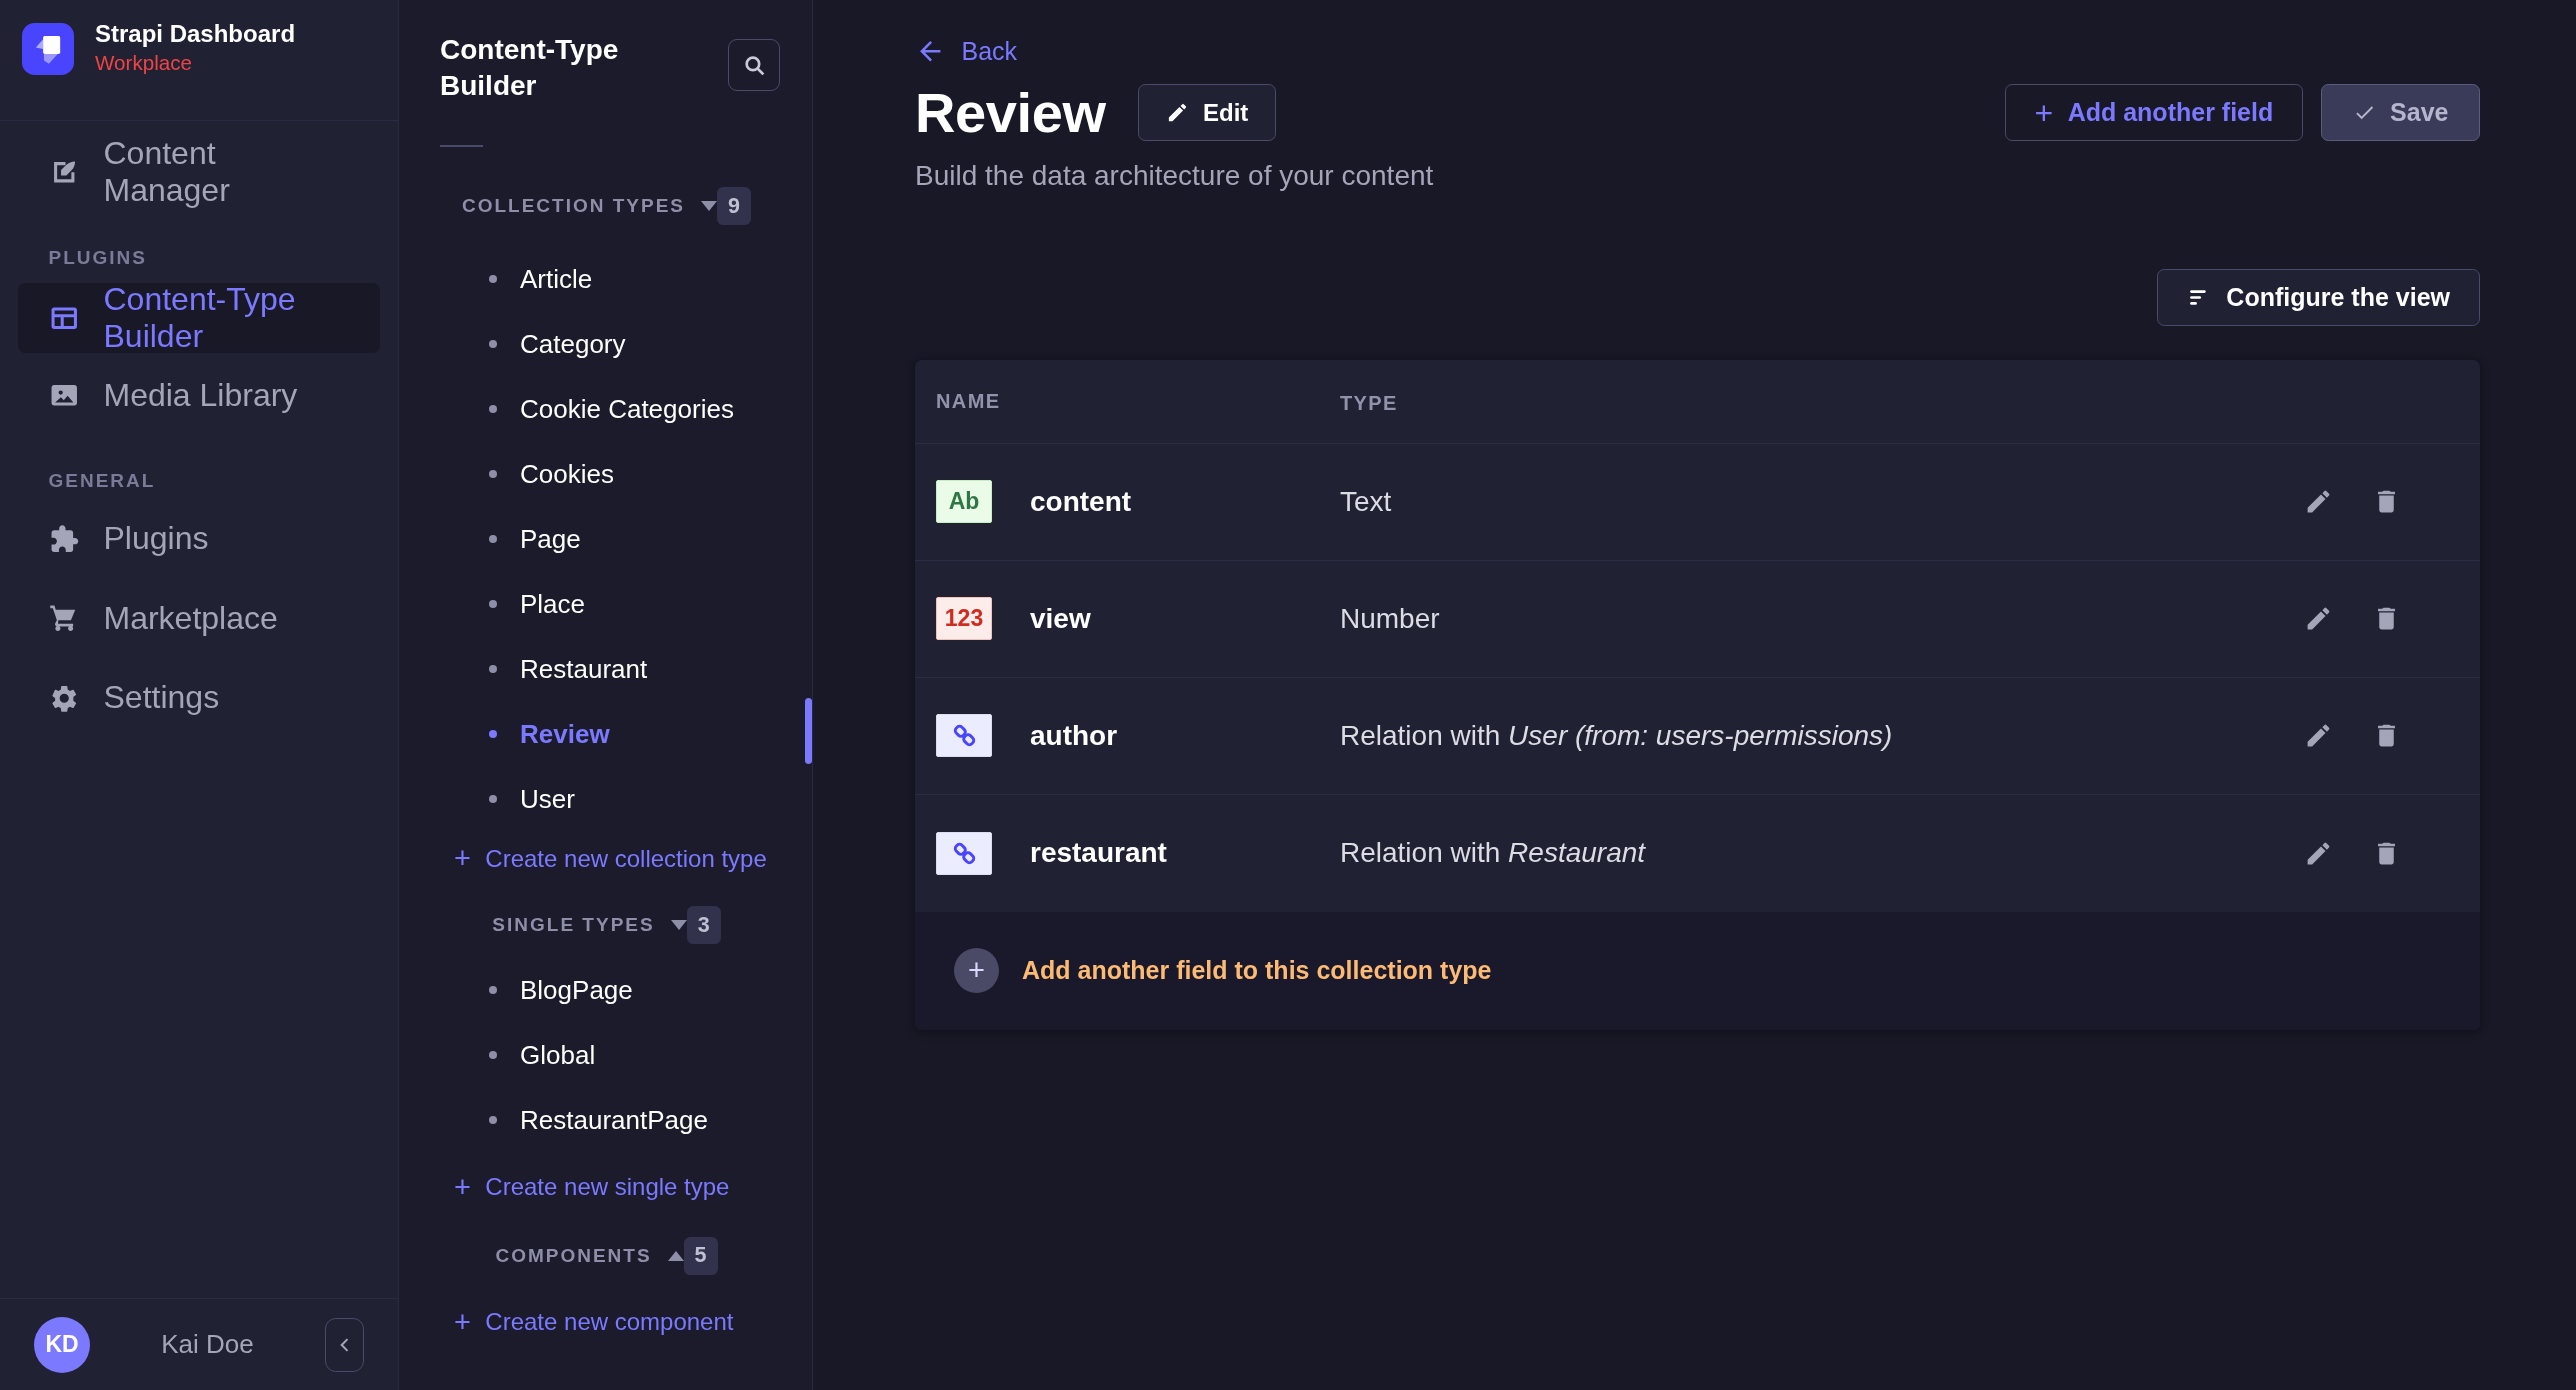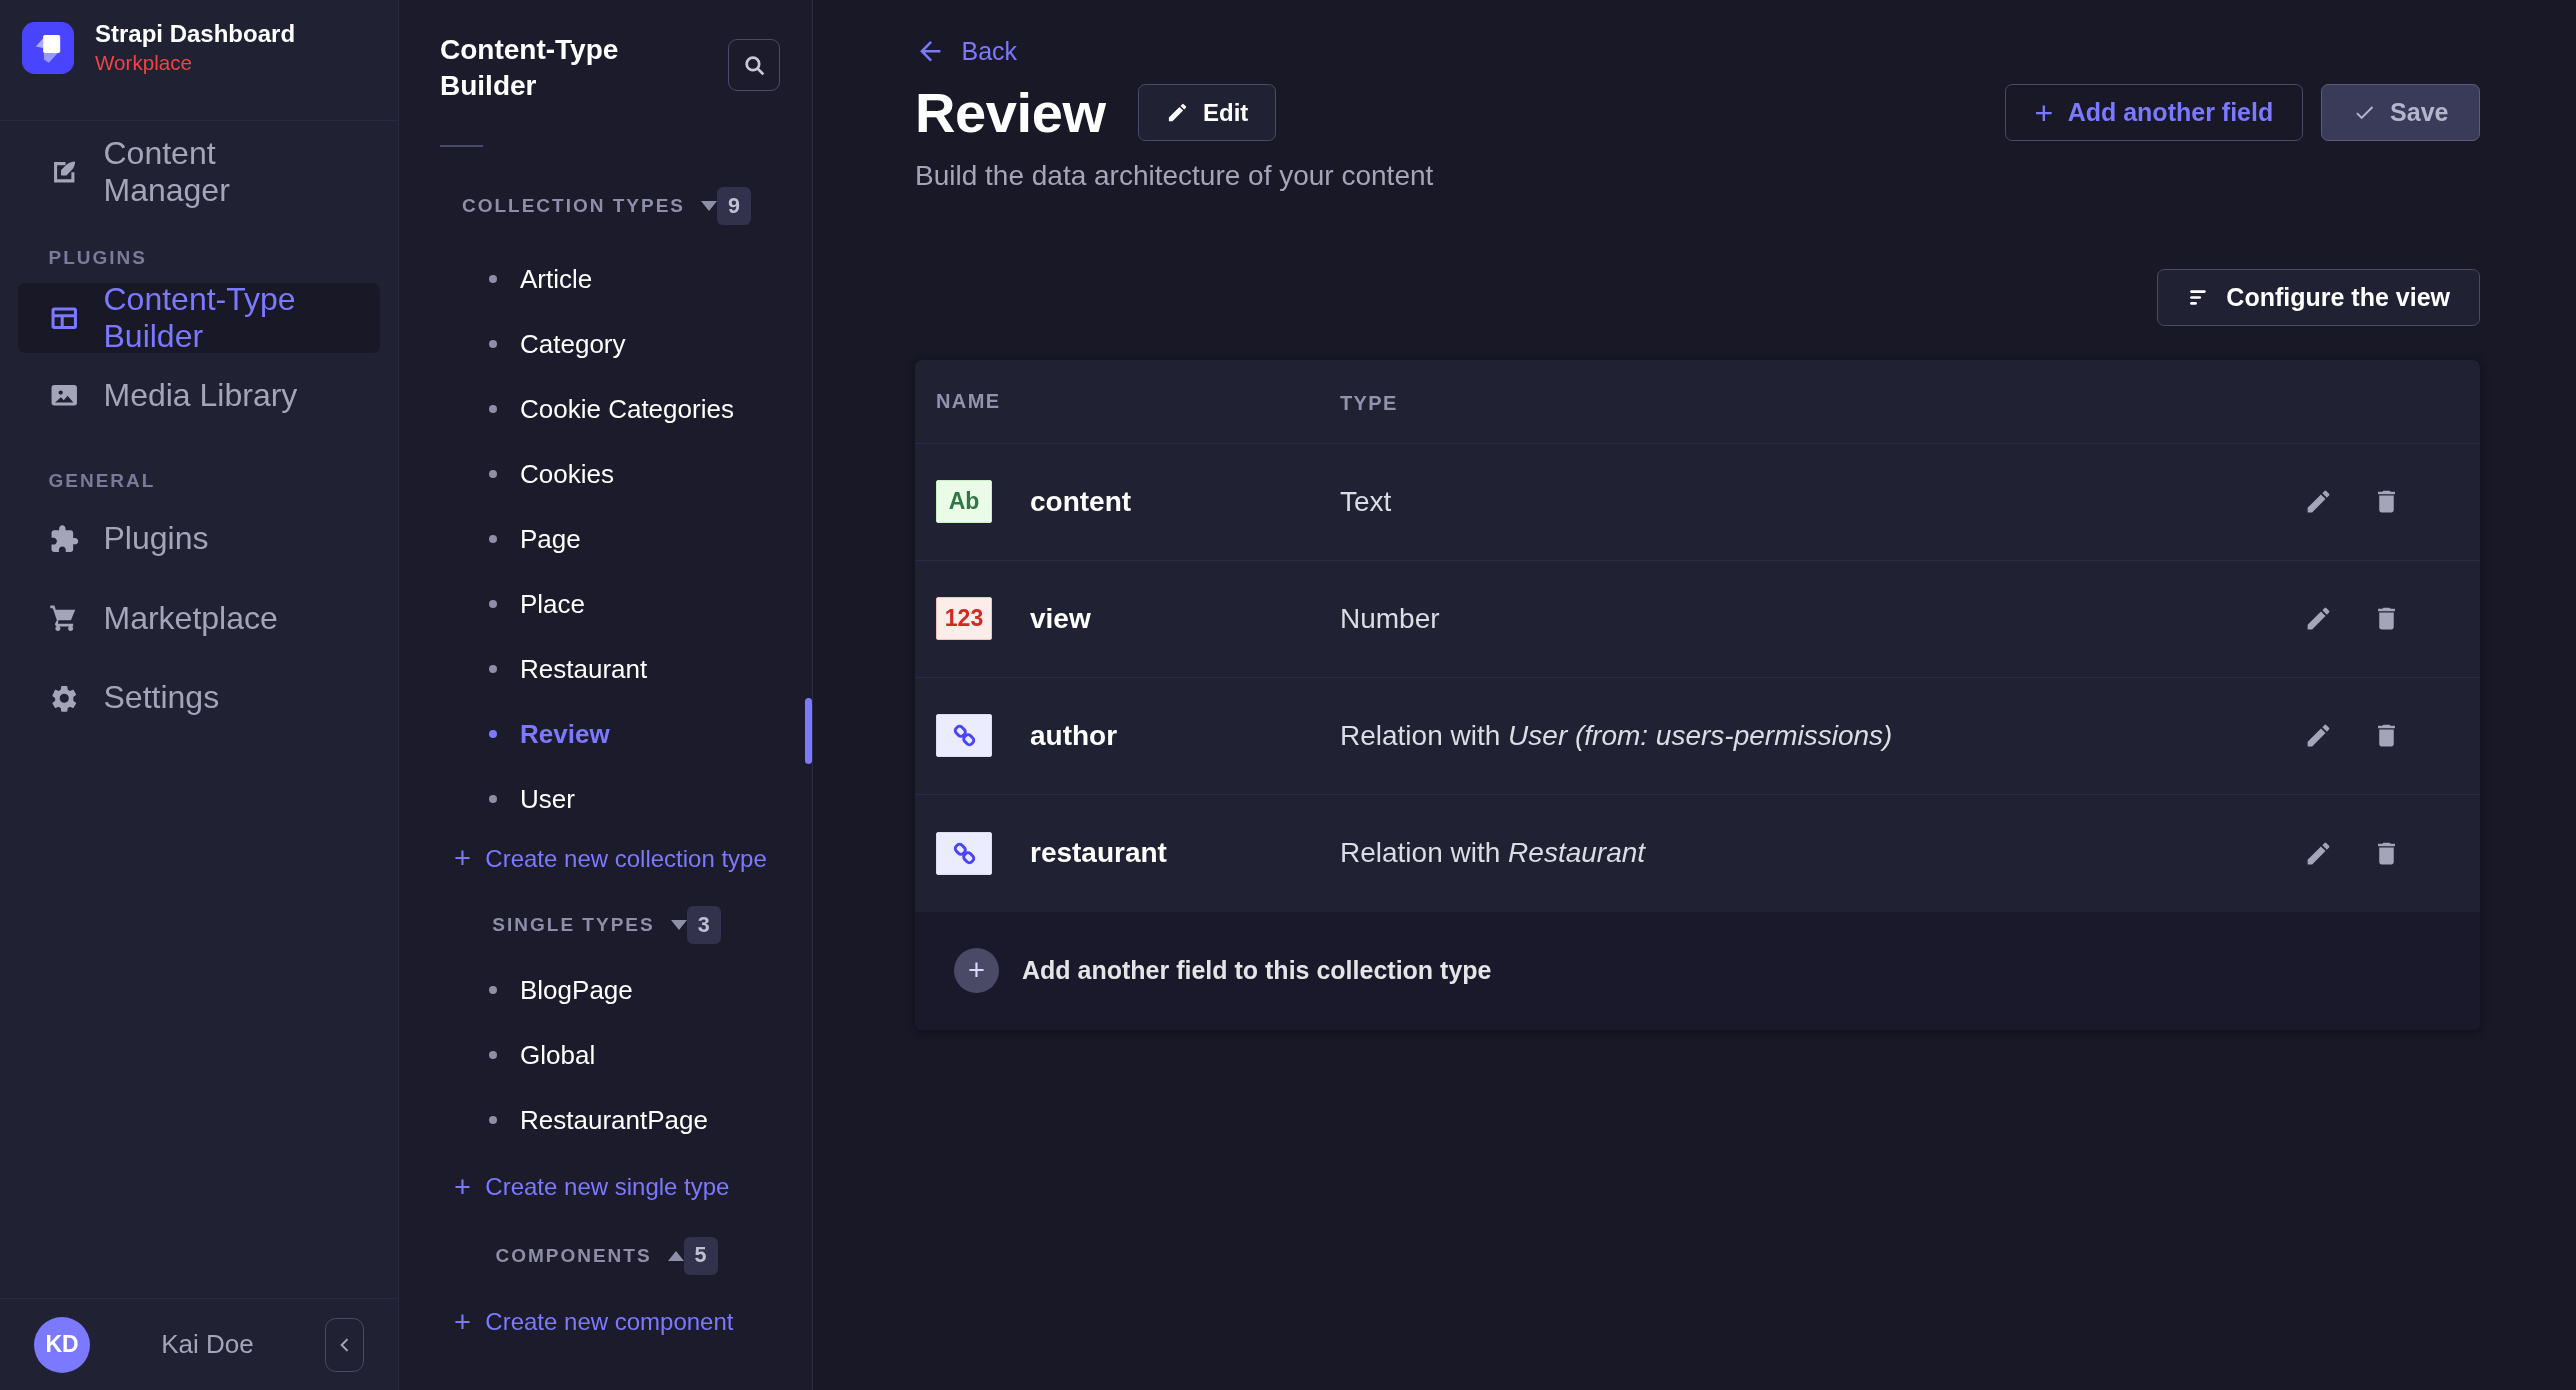--- a/index.html
+++ b/index.html
@@ -3,21 +3,21 @@
 <meta charset="utf-8">
 <style>
   * { margin:0; padding:0; box-sizing:border-box; }
   html,body { width:2576px; height:1390px; overflow:hidden; background:#181826;
     font-family:"Liberation Sans", sans-serif; -webkit-font-smoothing:antialiased; }
   .app { position:relative; width:2576px; height:1390px; background:#181826; overflow:hidden; }
 
   
   .sidebar { position:absolute; left:0; top:0; bottom:0; width:399px; background:#212134;
     border-right:0.9px solid #2a2a42; }
-  .brand { display:flex; align-items:center; gap:21.5px; padding:20px 21.5px; height:95px; }
+  .brand { display:flex; align-items:flex-end; gap:21.5px; padding:20px 21.5px; height:95px; }
   .logo { width:52px; height:52px; border-radius:12.6px; background:#4945ff; flex:0 0 52px;
     display:flex; align-items:center; justify-content:center; }
   .brand-title { font-size:24px; font-weight:700; color:#ffffff; line-height:1.2; }
   .brand-sub { font-size:20.6px; color:#ef4444; margin-top:2.7px; }
   .sidebar-divider { height:0.9px; background:#2a2a42; margin-top:25px; }
   .nav { padding:20px 18px 0; }
   .nav-item { display:flex; align-items:center; gap:23px; height:63px; padding:0 30.5px;
     border-radius:7.2px; color:#a5a5ba; font-size:32px; cursor:pointer; }
   .nav-item .ico { width:32px; height:32px; flex:0 0 32px; display:flex; align-items:center; justify-content:center; }
   .nav-item svg { width:30.5px; height:30.5px; fill:#a5a5ba; }
@@ -110,21 +110,21 @@
   .badge-relation svg { width:27px; height:27px; stroke:#4945ff; fill:none; stroke-width:2.6; }
   .field-name { margin-left:38px; font-size:28px; font-weight:700; color:#ffffff; }
   .row-actions { display:flex; align-items:center; gap:36px; padding-right:78px; }
   .icon-btn { background:none; border:none; cursor:pointer; width:32px; height:32px;
     display:flex; align-items:center; justify-content:center; }
   .icon-btn svg { width:29px; height:29px; fill:#a5a5ba; }
   .tfoot { height:118px; background:#19192b; border-radius:0 0 7.2px 7.2px; display:flex;
     align-items:center; padding-left:39px; gap:23px; cursor:pointer; }
   .add-circle { width:45px; height:45px; border-radius:50%; background:#4a4a66; color:#d9d8ff;
     font-size:29px; font-weight:300; display:flex; align-items:center; justify-content:center; }
-  .tfoot-label { font-size:25px; font-weight:700; color:#e5e5e5; }
+  .tfoot-label { font-size:25px; font-weight:700; color:#fdba74; }
 </style>
 </head>
 <body>
 
 <div class="app">
 
   <aside class="sidebar">
     <div class="brand">
       <div class="logo">
         <svg viewBox="0 0 64 64" width="52" height="52">

